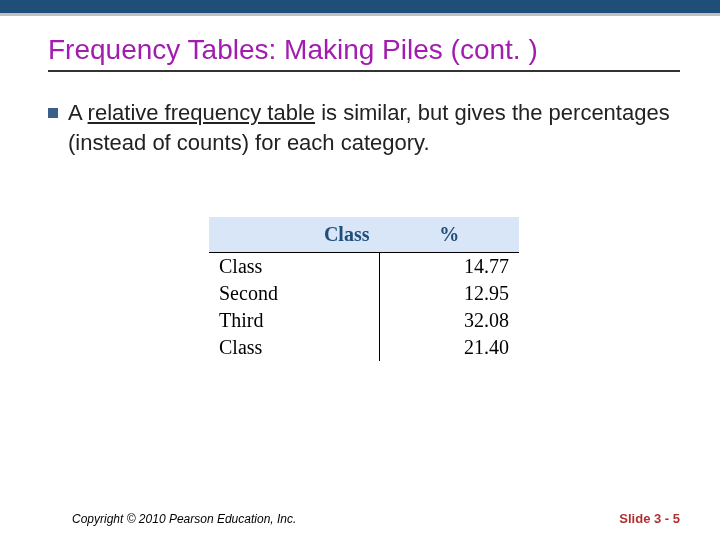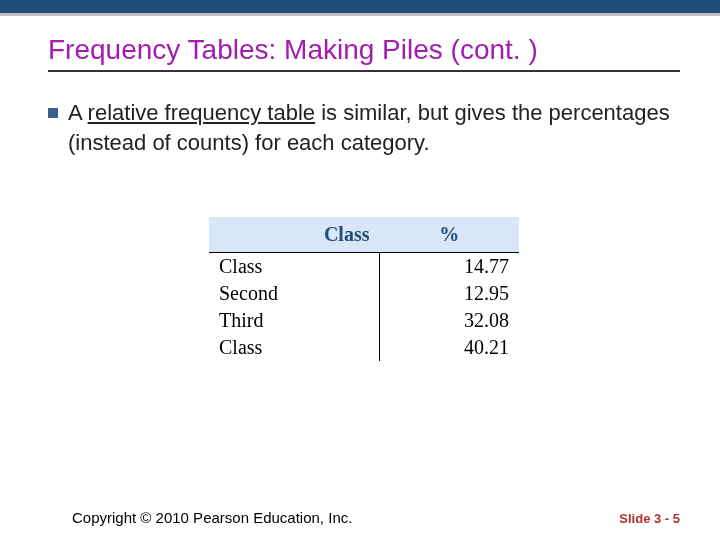--- a/index.html
+++ b/index.html
@@ -88,22 +88,23 @@
     position: absolute;
     bottom: 14px;
     left: 0;
     width: 100%;
     padding: 0 40px 0 72px;
     display: flex;
     justify-content: space-between;
     align-items: flex-end;
   }
   .copyright {
-    font-size: 15px;
+    font-size: 12px;
     color: #000;
+    font-style: italic;
   }
   .slide-no {
     font-size: 13px;
     font-weight: bold;
     color: #b03030;
   }
 </style>
 </head>
 <body>
 
@@ -136,21 +137,21 @@
         <tr>
           <td>Second</td>
           <td>12.95</td>
         </tr>
         <tr>
           <td>Third</td>
           <td>32.08</td>
         </tr>
         <tr>
           <td>Class</td>
-          <td>40.21</td>
+          <td>21.40</td>
         </tr>
       </tbody>
     </table>
   </div>
 </div>
 
 <div class="footer">
   <div class="copyright">Copyright © 2010 Pearson Education, Inc.</div>
   <div class="slide-no">Slide 3 - 5</div>
 </div>

